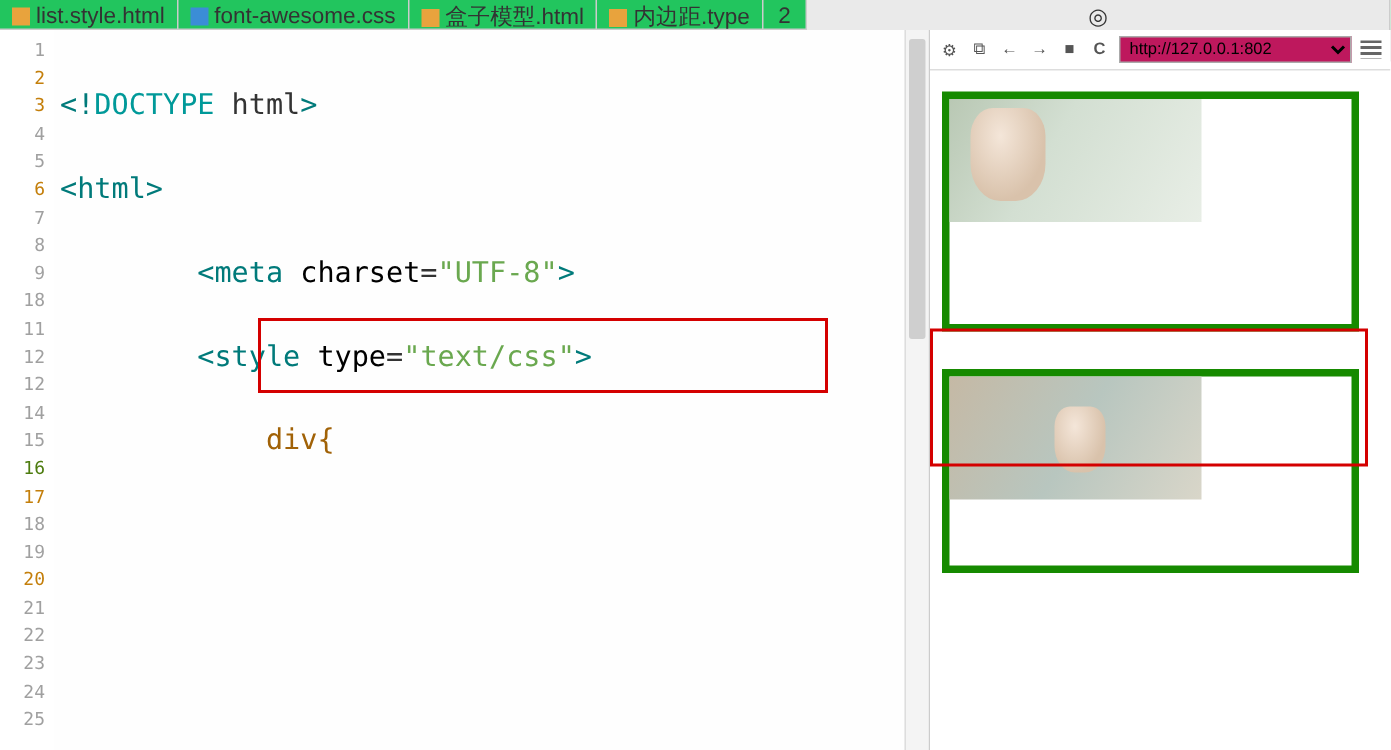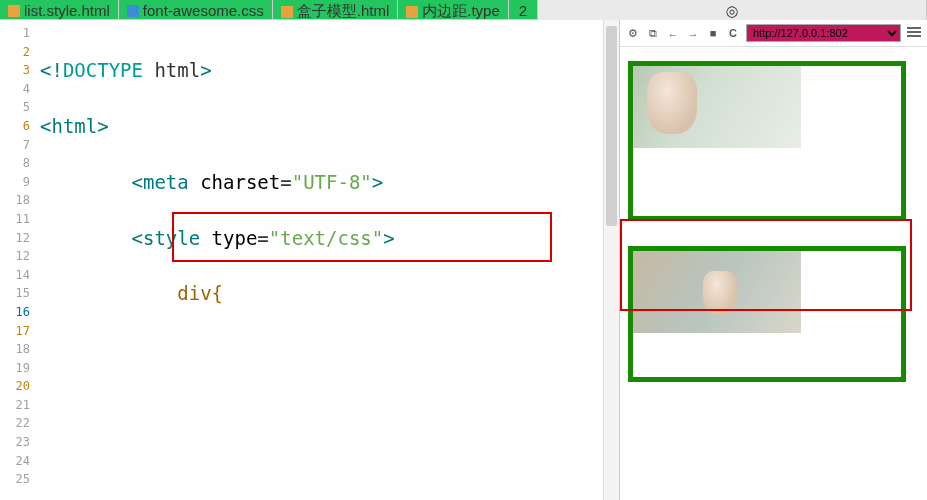--- a/index.html
+++ b/index.html
@@ -86,21 +86,21 @@
         <div style="color:#c47f0b">6</div>
         <div>7</div>
         <div>8</div>
         <div>9</div>
         <div>18</div>
         <div>11</div>
         <div>12</div>
         <div>12</div>
         <div>14</div>
         <div>15</div>
-        <div style="color:#0369a1">16</div>
+        <div style="color:#4d7c0f">16</div>
         <div style="color:#c47f0b">17</div>
         <div>18</div>
         <div>19</div>
         <div style="color:#c47f0b">20</div>
         <div>21</div>
         <div>22</div>
         <div>23</div>
         <div>24</div>
         <div>25</div>
       </div>

